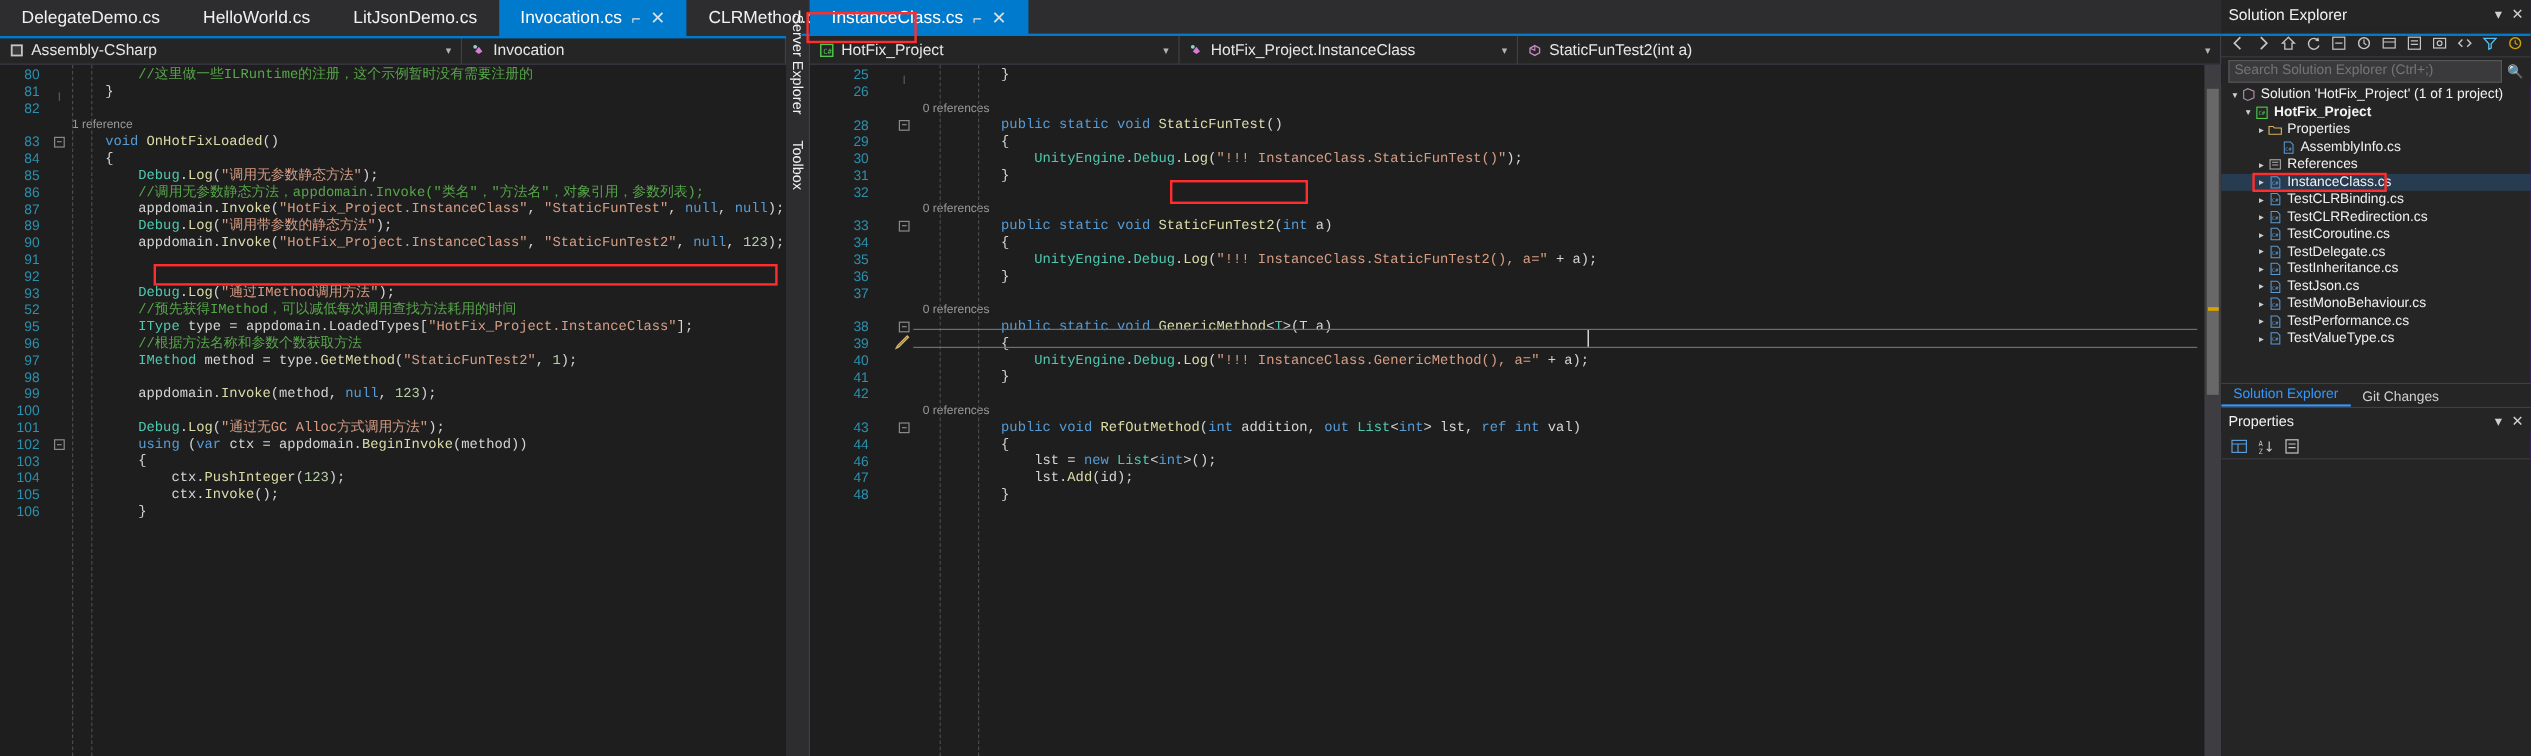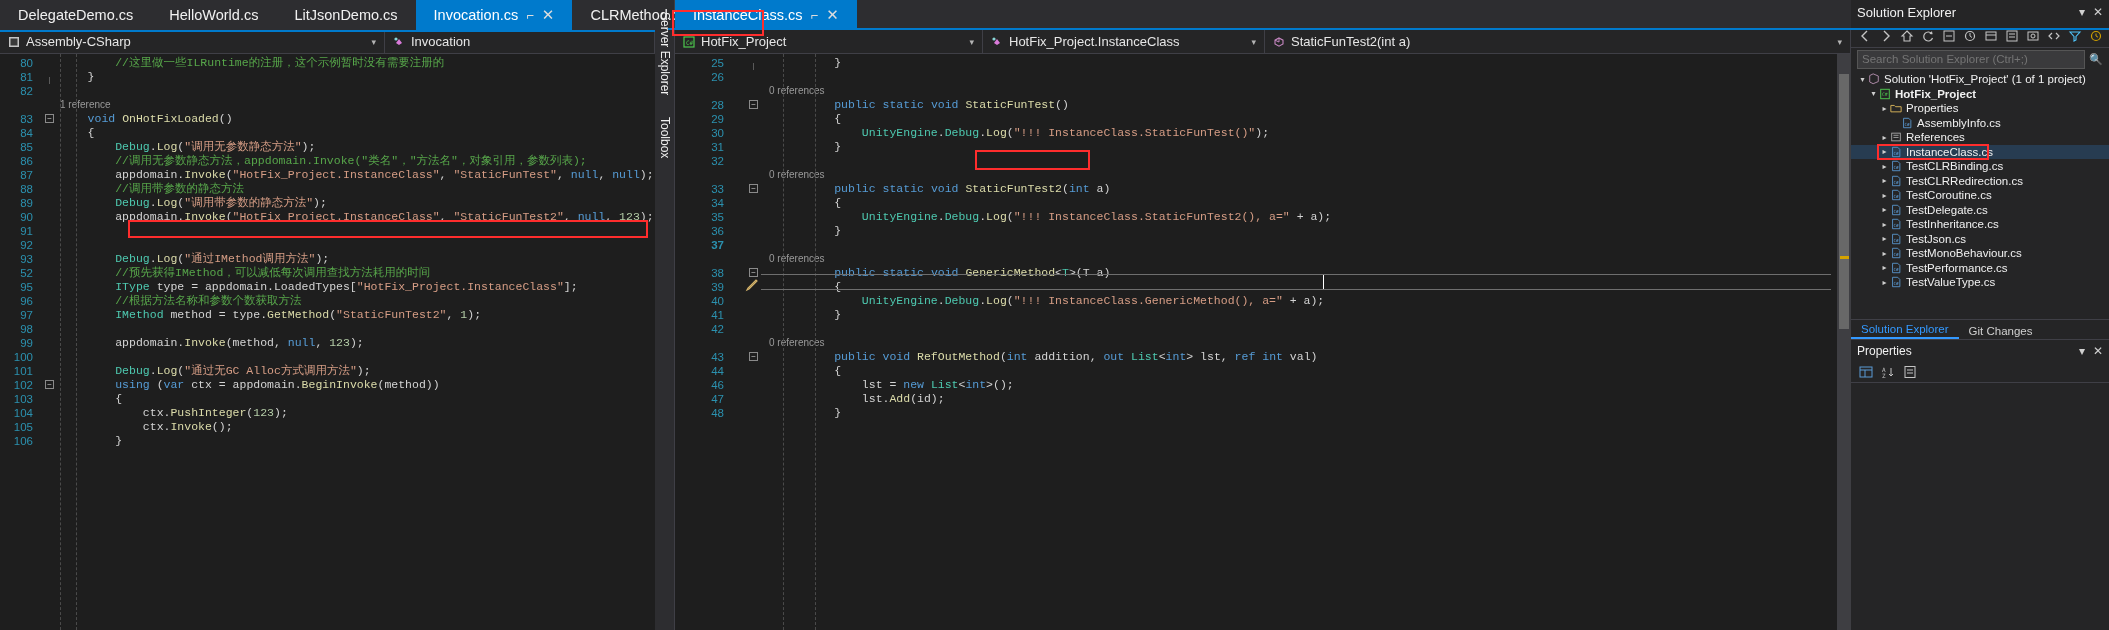--- a/index.html
+++ b/index.html
@@ -148,21 +148,20 @@
           <div class="refrow">
             <div class="gutter" style="width: 42px;"></div>
             <div class="fold"></div>
             <div class="reftxt">1 reference</div>
           </div>
           <div class="coderow"><div class="gutter" style="width: 42px;">83</div><div class="fold"><div class="box">−</div></div><div class="code"><span class="ind">    </span><span class="kw">void</span><span class="pln"> </span><span class="mth">OnHotFixLoaded</span><span class="pln">()</span></div></div>
           <div class="coderow"><div class="gutter" style="width: 42px;">84</div><div class="fold"></div><div class="code"><span class="ind">    </span><span class="pln">{</span></div></div>
           <div class="coderow"><div class="gutter" style="width: 42px;">85</div><div class="fold"></div><div class="code"><span class="ind">        </span><span class="typ">Debug</span><span class="pln">.</span><span class="mth">Log</span><span class="pln">(</span><span class="str">"调用无参数静态方法"</span><span class="pln">);</span></div></div>
           <div class="coderow"><div class="gutter" style="width: 42px;">86</div><div class="fold"></div><div class="code"><span class="ind">        </span><span class="cmt">//调用无参数静态方法，appdomain.Invoke("类名"，"方法名"，对象引用，参数列表);</span></div></div>
           <div class="coderow"><div class="gutter" style="width: 42px;">87</div><div class="fold"></div><div class="code"><span class="ind">        </span><span class="pln">appdomain.</span><span class="mth">Invoke</span><span class="pln">(</span><span class="str">"HotFix_Project.InstanceClass"</span><span class="pln">, </span><span class="str">"StaticFunTest"</span><span class="pln">, </span><span class="kw">null</span><span class="pln">, </span><span class="kw">null</span><span class="pln">);</span></div></div>
-          <div class="coderow"><div class="gutter" style="width: 42px;">88</div><div class="fold"></div><div class="code"><span class="ind">        </span><span class="cmt">//调用带参数的静态方法</span></div></div>
           <div class="coderow"><div class="gutter" style="width: 42px;">89</div><div class="fold"></div><div class="code"><span class="ind">        </span><span class="typ">Debug</span><span class="pln">.</span><span class="mth">Log</span><span class="pln">(</span><span class="str">"调用带参数的静态方法"</span><span class="pln">);</span></div></div>
           <div class="coderow"><div class="gutter" style="width: 42px;">90</div><div class="fold"></div><div class="code"><span class="ind">        </span><span class="pln">appdomain.</span><span class="mth">Invoke</span><span class="pln">(</span><span class="str">"HotFix_Project.InstanceClass"</span><span class="pln">, </span><span class="str">"StaticFunTest2"</span><span class="pln">, </span><span class="kw">null</span><span class="pln">, </span><span class="num">123</span><span class="pln">);</span></div></div>
           <div class="coderow"><div class="gutter" style="width: 42px;">91</div><div class="fold"></div><div class="code"></div></div>
           <div class="coderow"><div class="gutter" style="width: 42px;">92</div><div class="fold"></div><div class="code"></div></div>
           <div class="coderow"><div class="gutter" style="width: 42px;">93</div><div class="fold"></div><div class="code"><span class="ind">        </span><span class="typ">Debug</span><span class="pln">.</span><span class="mth">Log</span><span class="pln">(</span><span class="str">"通过IMethod调用方法"</span><span class="pln">);</span></div></div>
           <div class="coderow"><div class="gutter" style="width: 42px;">52</div><div class="fold"></div><div class="code"><span class="ind">        </span><span class="cmt">//预先获得IMethod，可以减低每次调用查找方法耗用的时间</span></div></div>
           <div class="coderow"><div class="gutter" style="width: 42px;">95</div><div class="fold"></div><div class="code"><span class="ind">        </span><span class="typ">IType</span><span class="pln"> type = appdomain.LoadedTypes[</span><span class="str">"HotFix_Project.InstanceClass"</span><span class="pln">];</span></div></div>
           <div class="coderow"><div class="gutter" style="width: 42px;">96</div><div class="fold"></div><div class="code"><span class="ind">        </span><span class="cmt">//根据方法名称和参数个数获取方法</span></div></div>
           <div class="coderow"><div class="gutter" style="width: 42px;">97</div><div class="fold"></div><div class="code"><span class="ind">        </span><span class="typ">IMethod</span><span class="pln"> method = type.</span><span class="mth">GetMethod</span><span class="pln">(</span><span class="str">"StaticFunTest2"</span><span class="pln">, </span><span class="num">1</span><span class="pln">);</span></div></div>
           <div class="coderow"><div class="gutter" style="width: 42px;">98</div><div class="fold"></div><div class="code"></div></div>
@@ -247,21 +246,21 @@
           <div class="coderow"><div class="gutter" style="width: 58px;">32</div><div class="fold" style="width: 34px;"></div><div class="code" style="padding-left: 12px;"></div></div>
           <div class="refrow">
             <div class="gutter" style="width: 58px;"></div>
             <div class="fold" style="width: 34px;"></div>
             <div class="reftxt">0 references</div>
           </div>
           <div class="coderow"><div class="gutter" style="width: 58px;">33</div><div class="fold" style="width: 34px;"><div class="box" style="left: 16px;">−</div></div><div class="code" style="padding-left: 12px;"><span class="ind">        </span><span class="kw">public</span><span class="pln"> </span><span class="kw">static</span><span class="pln"> </span><span class="kw">void</span><span class="pln"> </span><span class="mth">StaticFunTest2</span><span class="pln">(</span><span class="kw">int</span><span class="pln"> a)</span></div></div>
           <div class="coderow"><div class="gutter" style="width: 58px;">34</div><div class="fold" style="width: 34px;"></div><div class="code" style="padding-left: 12px;"><span class="ind">        </span><span class="pln">{</span></div></div>
           <div class="coderow"><div class="gutter" style="width: 58px;">35</div><div class="fold" style="width: 34px;"></div><div class="code" style="padding-left: 12px;"><span class="ind">            </span><span class="typ">UnityEngine</span><span class="pln">.</span><span class="typ">Debug</span><span class="pln">.</span><span class="mth">Log</span><span class="pln">(</span><span class="str">"!!! InstanceClass.StaticFunTest2(), a="</span><span class="pln"> + a);</span></div></div>
           <div class="coderow"><div class="gutter" style="width: 58px;">36</div><div class="fold" style="width: 34px;"></div><div class="code" style="padding-left: 12px;"><span class="ind">        </span><span class="pln">}</span></div></div>
-          <div class="coderow"><div class="gutter" style="width: 58px; font-weight: bold;">37</div><div class="fold" style="width: 34px;"></div><div class="code" style="padding-left: 12px;"></div></div>
+          <div class="coderow"><div class="gutter" style="width: 58px;">37</div><div class="fold" style="width: 34px;"></div><div class="code" style="padding-left: 12px;"></div></div>
           <div class="refrow">
             <div class="gutter" style="width: 58px;"></div>
             <div class="fold" style="width: 34px;"></div>
             <div class="reftxt">0 references</div>
           </div>
           <div class="coderow"><div class="gutter" style="width: 58px;">38</div><div class="fold" style="width: 34px;"><div class="box" style="left: 16px;">−</div></div><div class="code" style="padding-left: 12px;"><span class="ind">        </span><span class="kw">public</span><span class="pln"> </span><span class="kw">static</span><span class="pln"> </span><span class="kw">void</span><span class="pln"> </span><span class="mth">GenericMethod</span><span class="pln">&lt;</span><span class="typ">T</span><span class="pln">&gt;(T a)</span></div></div>
           <div class="coderow"><div class="gutter" style="width: 58px;">39</div><div class="fold" style="width: 34px;"></div><div class="code" style="padding-left: 12px;"><span class="ind">        </span><span class="pln">{</span></div></div>
           <div class="coderow"><div class="gutter" style="width: 58px;">40</div><div class="fold" style="width: 34px;"></div><div class="code" style="padding-left: 12px;"><span class="ind">            </span><span class="typ">UnityEngine</span><span class="pln">.</span><span class="typ">Debug</span><span class="pln">.</span><span class="mth">Log</span><span class="pln">(</span><span class="str">"!!! InstanceClass.GenericMethod(), a="</span><span class="pln"> + a);</span></div></div>
           <div class="coderow"><div class="gutter" style="width: 58px;">41</div><div class="fold" style="width: 34px;"></div><div class="code" style="padding-left: 12px;"><span class="ind">        </span><span class="pln">}</span></div></div>
           <div class="coderow"><div class="gutter" style="width: 58px;">42</div><div class="fold" style="width: 34px;"></div><div class="code" style="padding-left: 12px;"></div></div>

